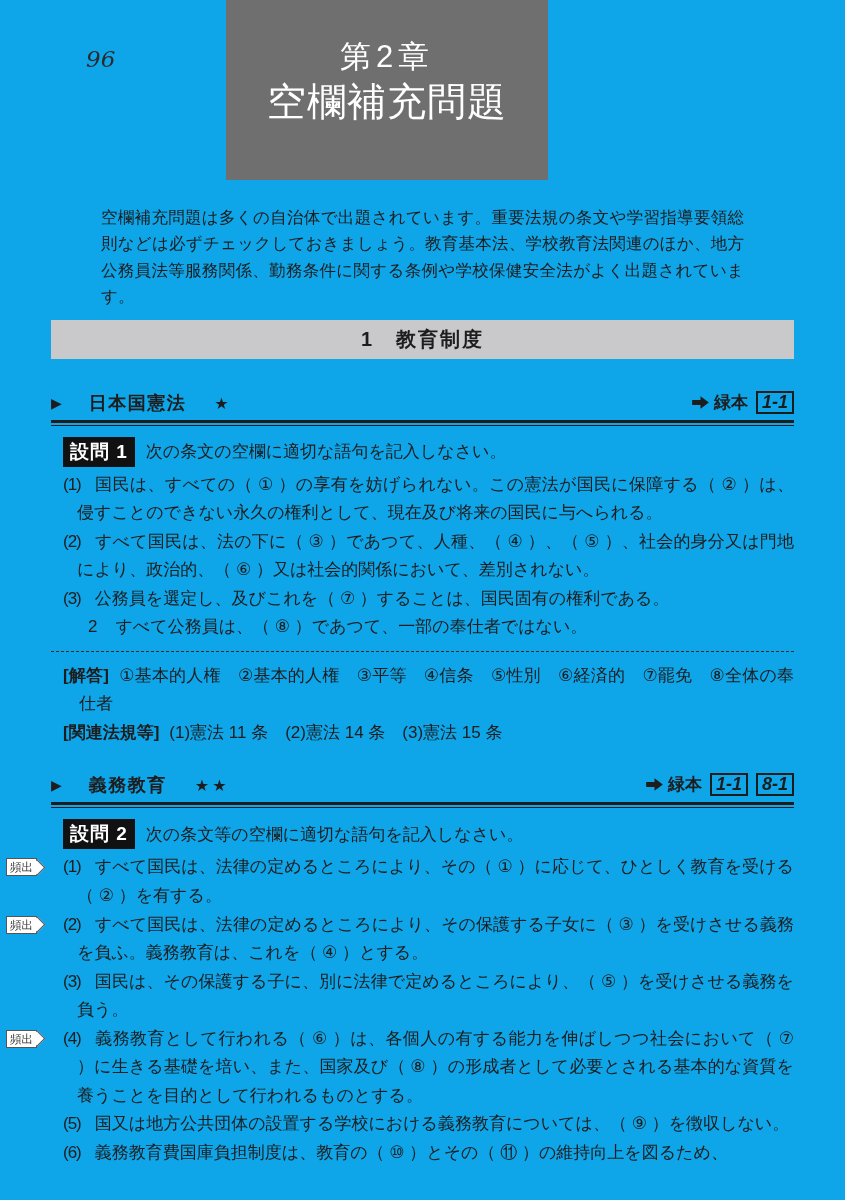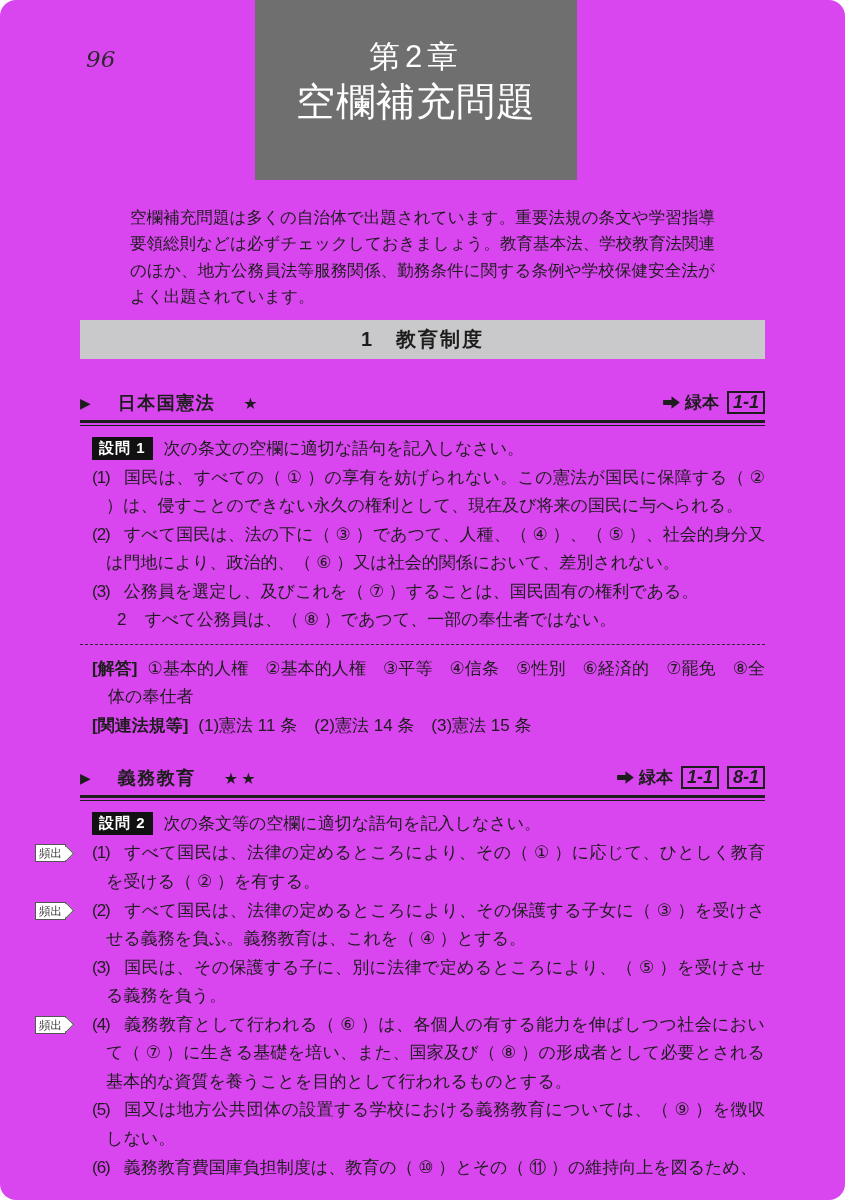--- a/index.html
+++ b/index.html
@@ -1,25 +1,24 @@
 <!DOCTYPE html>
 <html><head>
 <meta charset="utf-8">
 <style>
   * { box-sizing: border-box; }
   html, body { margin: 0; padding: 0; background: #ffffff; }
   .page {
     position: relative;
     width: 845px; height: 1200px;
-    background: #d946ef;
+    background: #0ea5e9;
     color: #1d1d1d;
     font-family: "Liberation Sans", "DejaVu Sans", sans-serif;
-    padding: 0 80px;
+    padding: 0 51px;
     overflow: hidden;
-    border-radius: 16px;
   }
   .page-number {
     position: absolute; top: 46px; left: 86px;
     font-family: "DejaVu Serif", serif;
     font-style: italic;
     font-size: 23px; color: #2a2a2a;
   }
   .chapter-box {
     width: 322px; height: 180px;
     margin-left: 175px;
@@ -56,21 +55,21 @@
   }
   .rule-thick { height: 3px; background: #1d1d1d; }
   .rule-thin  { height: 1px; background: #1d1d1d; margin-top: 2px; }
   .q-row {
     margin: 11px 0 4px 12px;
     display: flex; align-items: center; gap: 11px;
     font-size: 17px;
   }
   .q-badge {
     background: #111111; color: #ffffff;
-    font-weight: bold; font-size: 15px;
+    font-weight: bold; font-size: 19px;
     padding: 2px 7px; letter-spacing: 1px; flex-shrink: 0;
   }
   .items { margin-left: 12px; margin-top: 4px; font-size: 17px; line-height: 1.68; }
   .item { position: relative; padding-left: 14px; text-indent: -14px; text-align: justify; }
   .inum { margin-right: 14px; letter-spacing: -1px; }
   .item.sub { margin-left: 25px; }
   .item.sub .inum { margin-right: 18px; letter-spacing: 0; }
   .freq {
     position: absolute; left: -57px; top: 5px;
     text-indent: 0;

